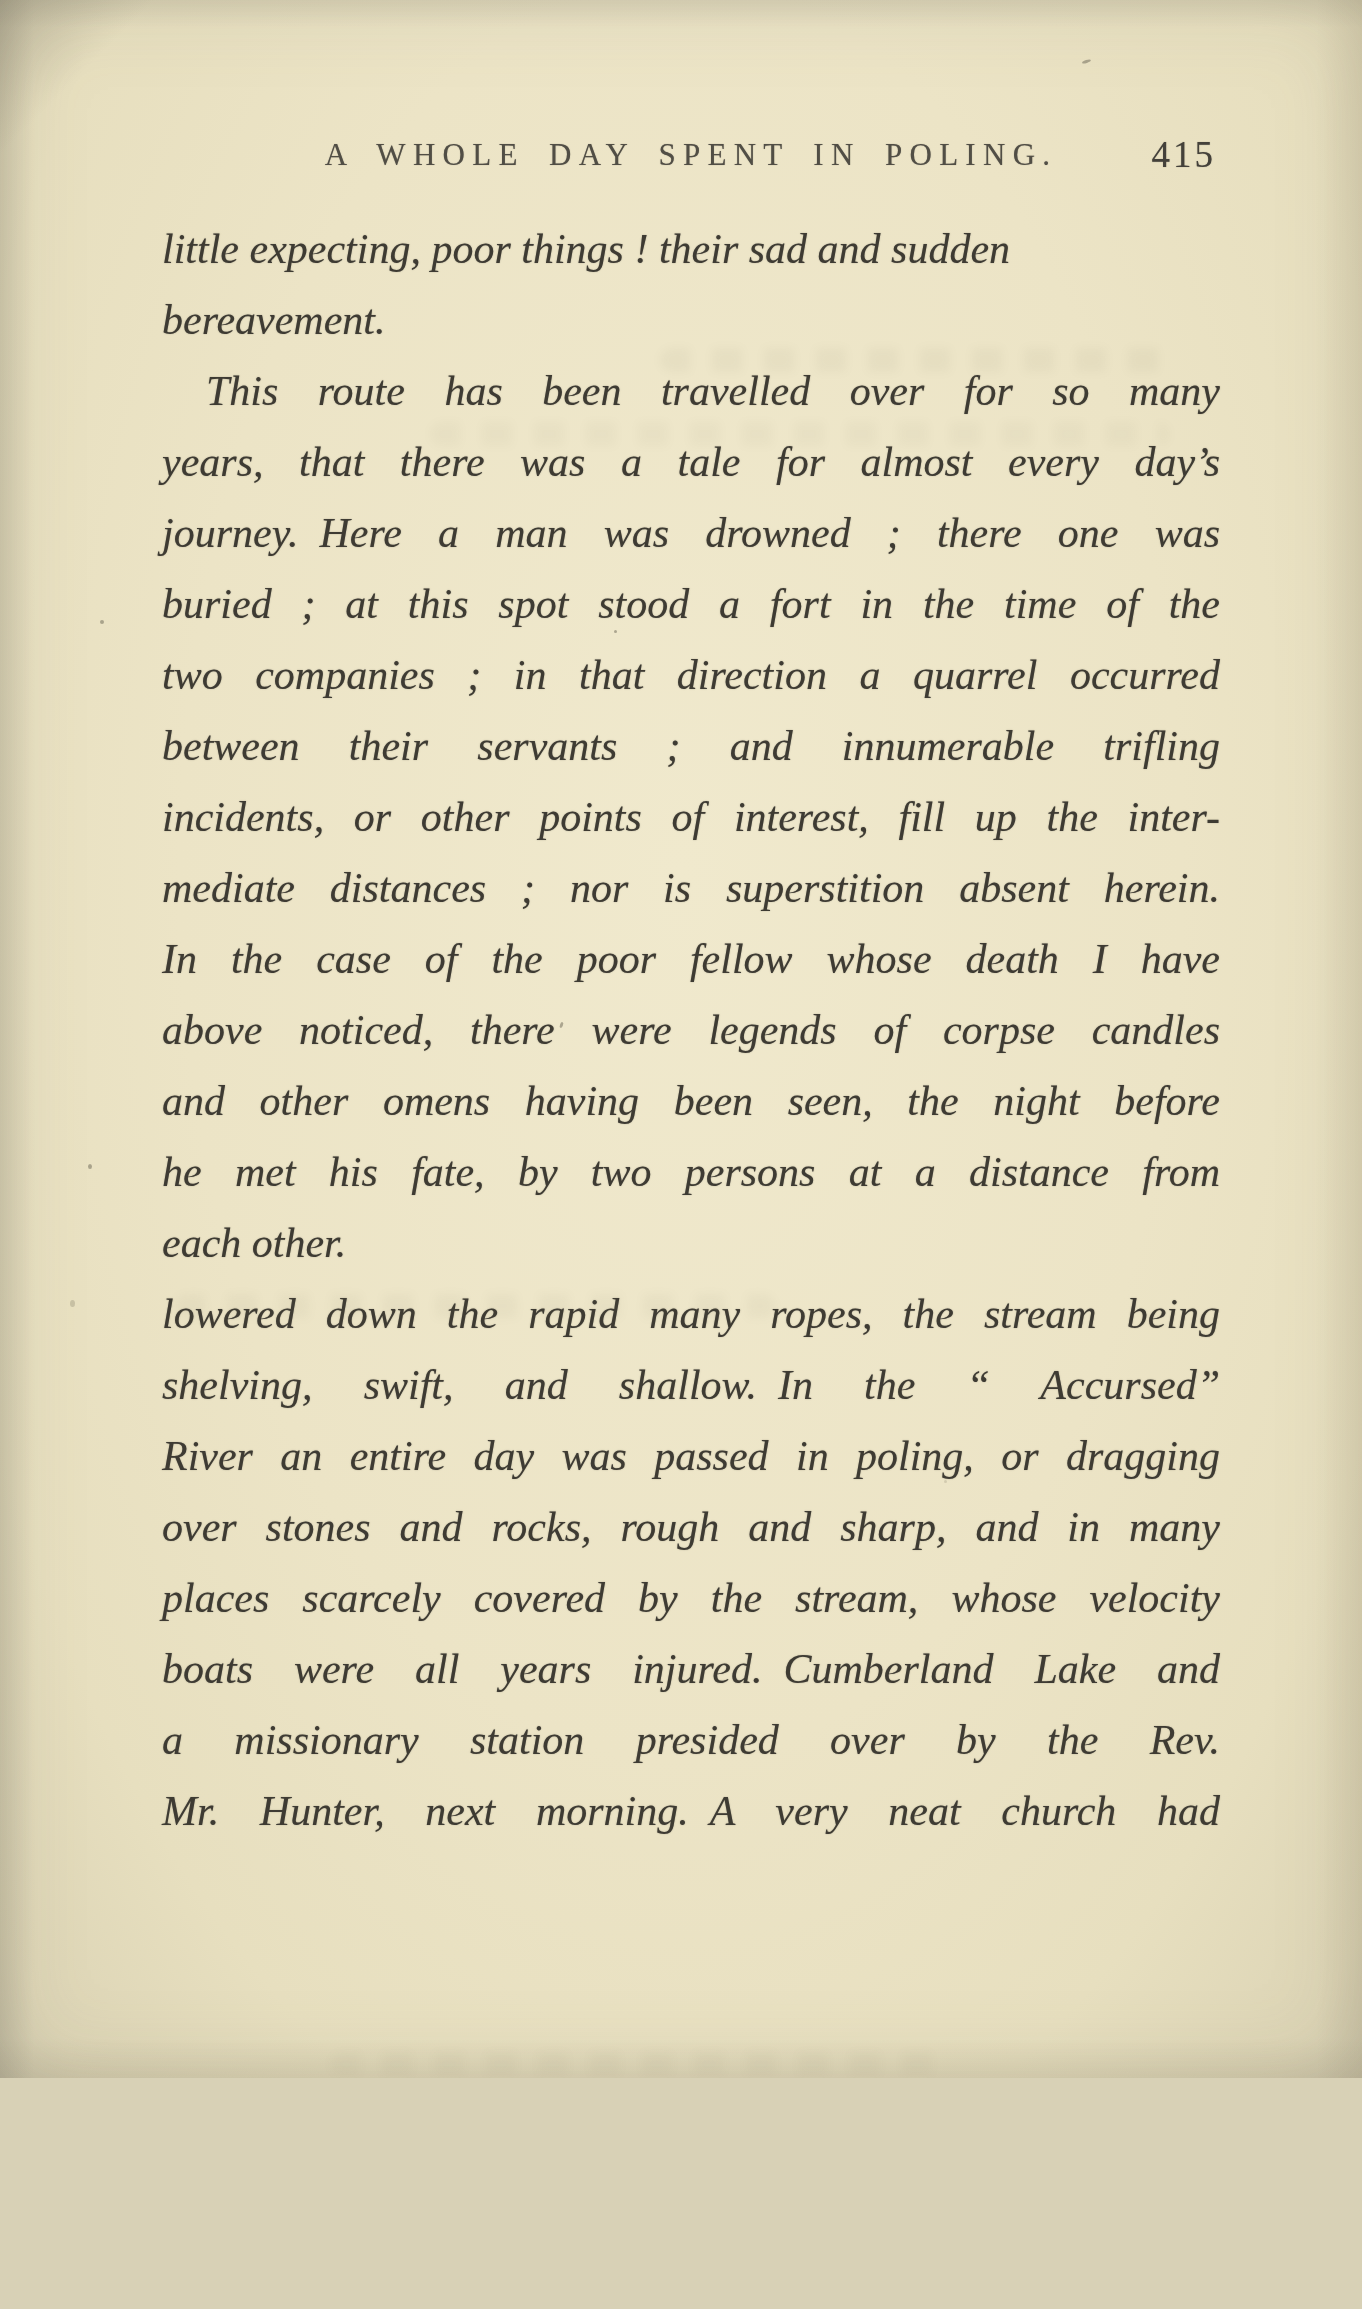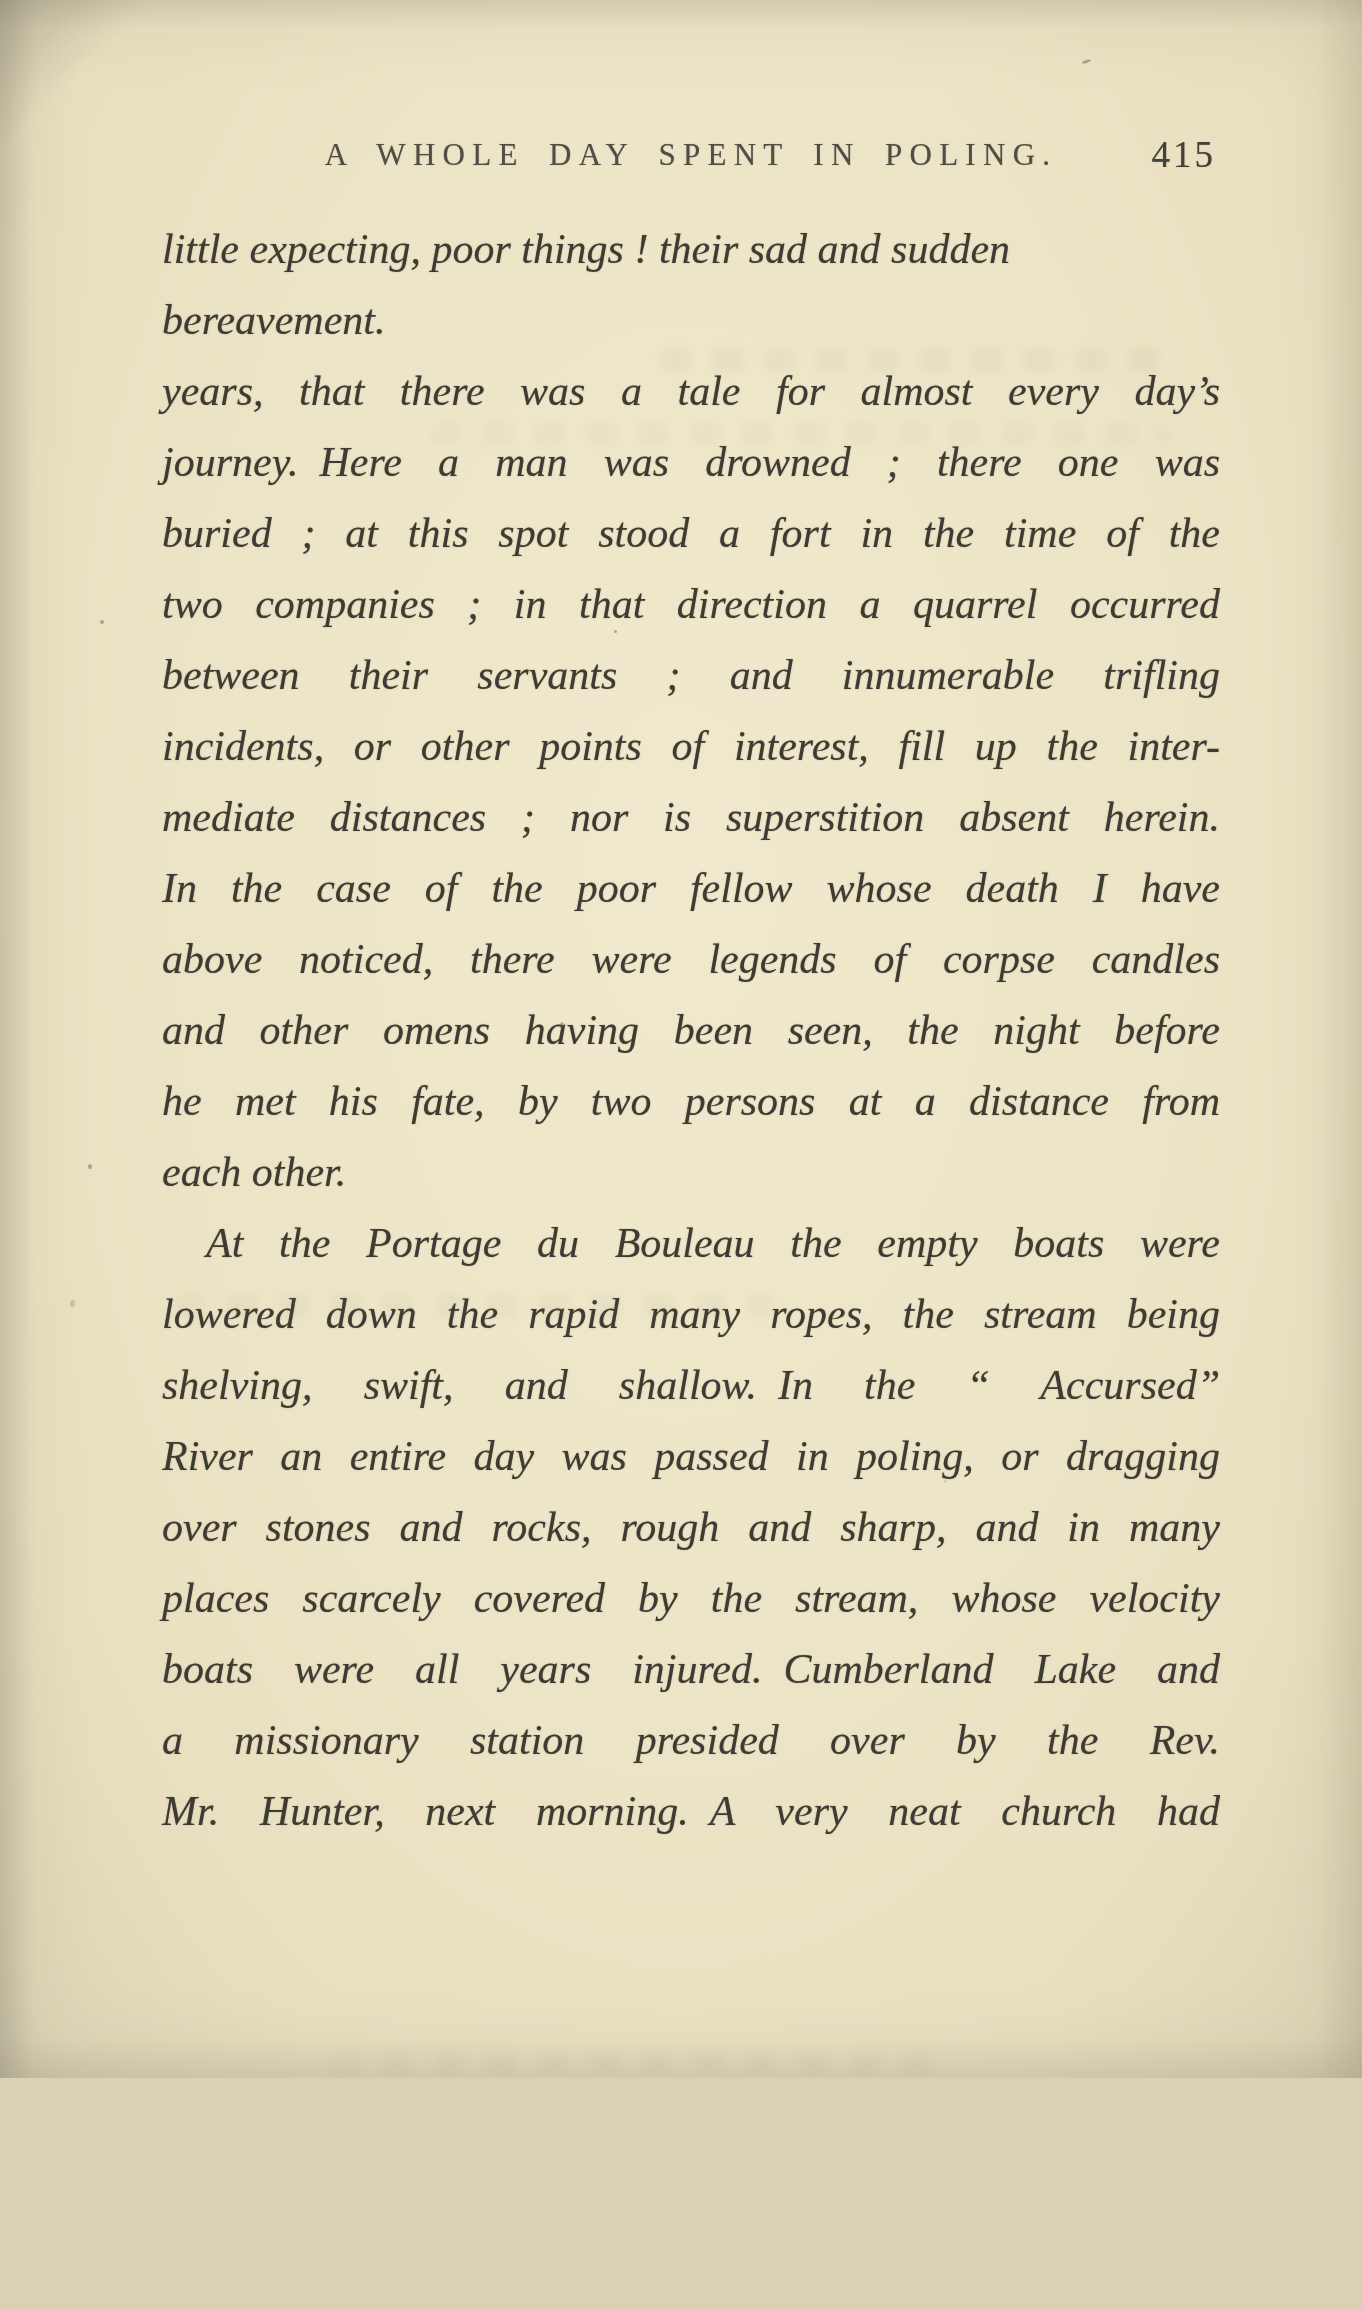--- a/index.html
+++ b/index.html
@@ -64,33 +64,33 @@
 <div class="page">
 
   <div class="header-row">
     <span class="header-title">A WHOLE DAY SPENT IN POLING.</span>
     <span class="page-number">415</span>
   </div>
 
   <div class="text-block">
     <div class="line short">little expecting, poor things ! their sad and sudden</div>
     <div class="line short">bereavement.</div>
+    <div class="line indent">This route has been travelled over for so many</div>
     <div class="line">years, that there was a tale for almost every day’s</div>
     <div class="line">journey. Here a man was drowned ; there one was</div>
     <div class="line">buried ; at this spot stood a fort in the time of the</div>
     <div class="line">two companies ; in that direction a quarrel occurred</div>
     <div class="line">between their servants ; and innumerable trifling</div>
     <div class="line">incidents, or other points of interest, fill up the inter-</div>
     <div class="line">mediate distances ; nor is superstition absent herein.</div>
     <div class="line">In the case of the poor fellow whose death I have</div>
     <div class="line">above noticed, there were legends of corpse candles</div>
     <div class="line">and other omens having been seen, the night before</div>
     <div class="line">he met his fate, by two persons at a distance from</div>
     <div class="line short">each other.</div>
-    <div class="line indent">At the Portage du Bouleau the empty boats were</div>
     <div class="line">lowered down the rapid many ropes, the stream being</div>
     <div class="line">shelving, swift, and shallow. In the “ Accursed”</div>
     <div class="line">River an entire day was passed in poling, or dragging</div>
     <div class="line">over stones and rocks, rough and sharp, and in many</div>
     <div class="line">places scarcely covered by the stream, whose velocity</div>
     <div class="line">boats were all years injured. Cumberland Lake and</div>
     <div class="line">a missionary station presided over by the Rev.</div>
     <div class="line">Mr. Hunter, next morning. A very neat church had</div>
   </div>
 

